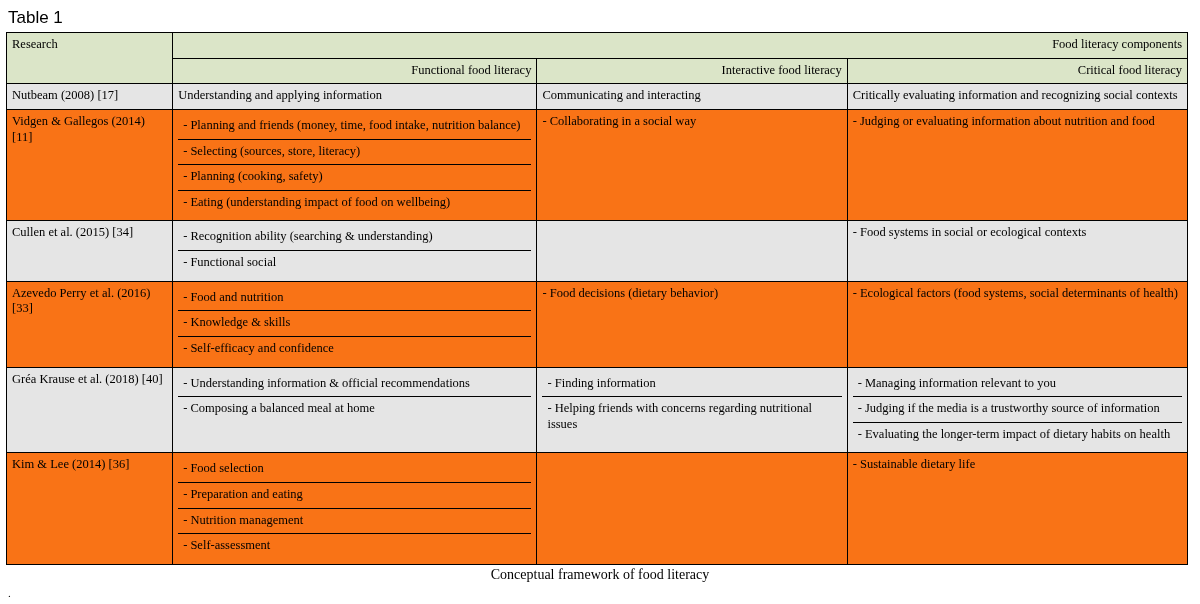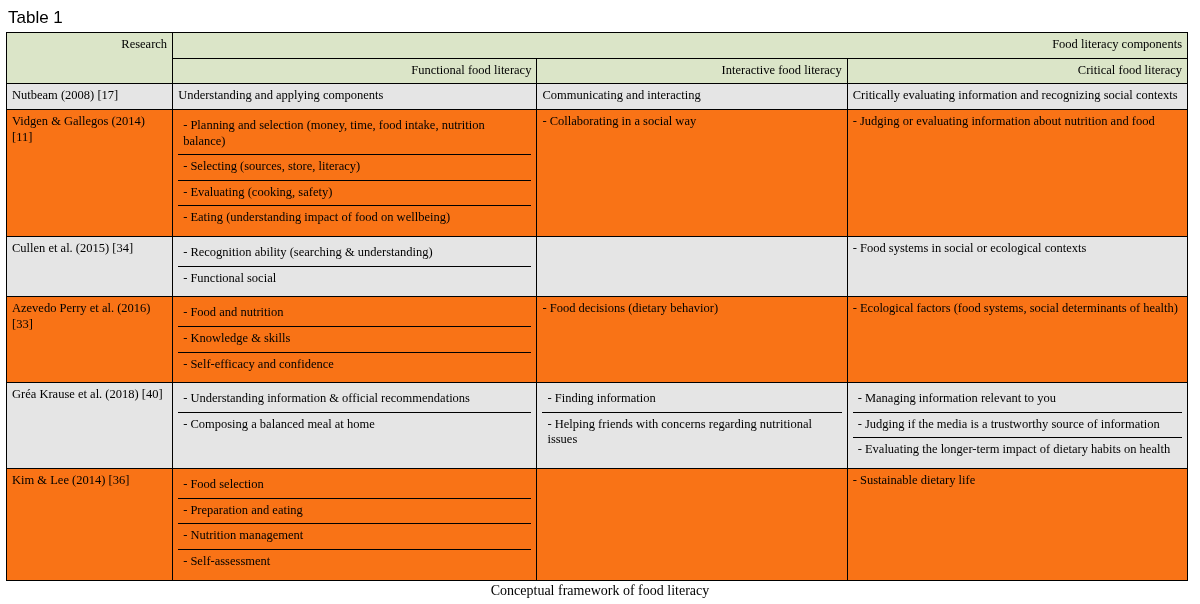--- a/index.html
+++ b/index.html
@@ -41,21 +41,21 @@
     line-height: 1.25;
   }
   .hdr {
     background: #dbe5c8;
     font-weight: bold;
   }
   .hdr-center {
     text-align: right;
   }
   .hdr-left {
-    text-align: right;
+    text-align: left;
   }
   .tint {
     background: #f97316;
     font-family: Liberation Serif, serif;
   }
   .white {
     background: #e5e5e5;
   }
   .research-cell {
     width: 166px;
@@ -104,30 +104,30 @@
       </tr>
       <tr>
         <th class="hdr hdr-center">Functional food literacy</th>
         <th class="hdr hdr-center">Interactive food literacy</th>
         <th class="hdr hdr-center">Critical food literacy</th>
       </tr>
     </thead>
     <tbody>
         <tr>
           <td class="white cellpad">Nutbeam (2008) [17]</td>
-          <td class="white cellpad">Understanding and applying components</td>
+          <td class="white cellpad">Understanding and applying information</td>
           <td class="white cellpad">Communicating and interacting</td>
           <td class="white cellpad">Critically evaluating information and recognizing social contexts</td>
         </tr>
         <tr>
           <td class="tint cellpad">Vidgen &amp; Gallegos (2014) [11]</td>
           <td class="tint nopad">
-            <div class="subrow">- Planning and selection (money, time, food intake, nutrition balance)</div>
+            <div class="subrow">- Planning and friends (money, time, food intake, nutrition balance)</div>
             <div class="subrow">- Selecting (sources, store, literacy)</div>
-            <div class="subrow">- Evaluating (cooking, safety)</div>
+            <div class="subrow">- Planning (cooking, safety)</div>
             <div class="subrow">- Eating (understanding impact of food on wellbeing)</div>
           </td>
           <td class="tint cellpad">- Collaborating in a social way</td>
           <td class="tint cellpad">- Judging or evaluating information about nutrition and food</td>
         </tr>
         <tr>
           <td class="white cellpad">Cullen et al. (2015) [34]</td>
           <td class="white nopad">
             <div class="subrow">- Recognition ability (searching &amp; understanding)</div>
             <div class="subrow">- Functional social</div>

